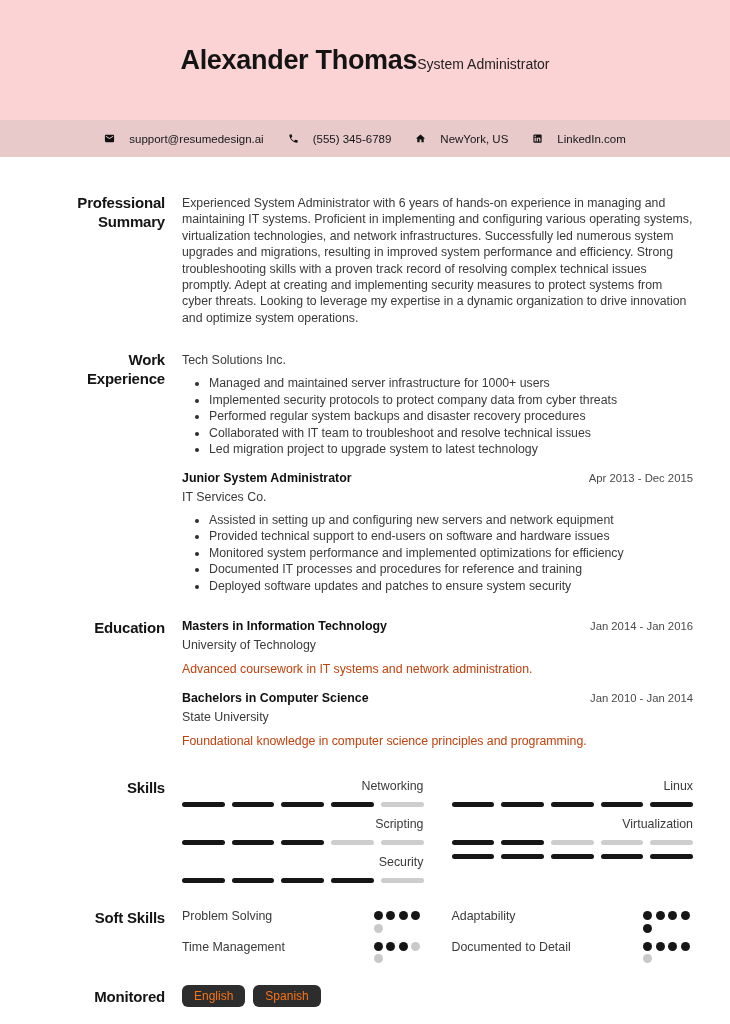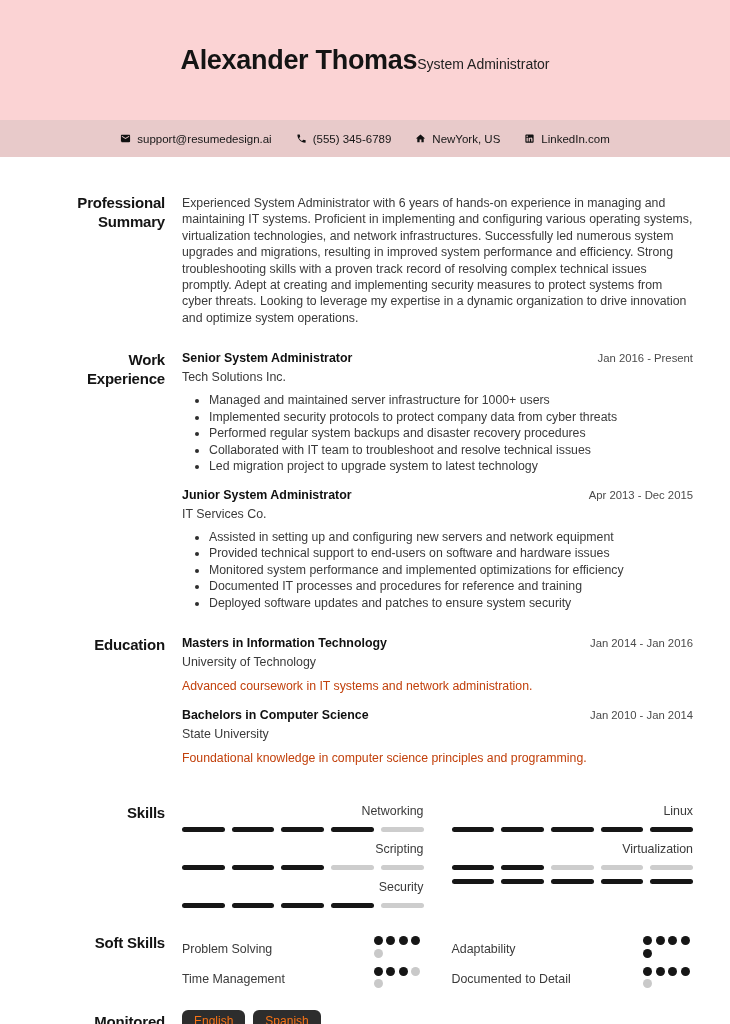--- a/index.html
+++ b/index.html
@@ -12,21 +12,21 @@
   .hero {
     background:var(--header-bg,#fbd3d4); height:120px;
     display:flex; flex-direction:row; align-items:center; justify-content:center;
   }
   .hero h1 { font-size:27px; font-weight:700; color:#141414; letter-spacing:-0.3px; }
   .hero .subtitle { font-size:14px; color:#222; margin-top:7px; }
   .contact-bar {
     background:var(--contact-bg,#e8caca); height:37px;
     display:flex; align-items:center; justify-content:center; gap:24px;
   }
-  .contact-item { display:inline-flex; align-items:center; gap:6px; font-size:11.5px; color:#161616; }
+  .contact-item { display:inline-flex; align-items:center; gap:14px; font-size:11.5px; color:#161616; }
   .cicon { width:11px; height:11px; fill:#111; flex:0 0 auto; }
   
   main { padding:36px 37px 0 60px; }
   .sec { display:flex; }
   .sec-label {
     width:105px; flex:0 0 105px; text-align:right;
     font-size:15px; font-weight:700; color:#141414; line-height:1.27; letter-spacing:-0.2px;
   }
   .sec-body { flex:1; margin-left:17px; min-width:0; }
   .sec-summary { margin-bottom:24px; }
@@ -39,32 +39,32 @@
   .entry-head { display:flex; justify-content:space-between; align-items:baseline; line-height:17px; }
   .entry-title { font-size:12.4px; font-weight:700; color:#101010; }
   .entry-dates { font-size:11.3px; color:#4a4a4a; white-space:nowrap; }
   .entry-sub { font-size:12.4px; color:#3a3a3a; margin-top:2px; line-height:17px; }
   .job { margin-bottom:12px; }
   .job:last-child { margin-bottom:0; }
   .bullets { margin:6px 0 0 0; padding-left:27px; }
   .bullets li { font-size:12.3px; line-height:16.5px; color:#3a3a3a; }
   .bullets li::marker { color:#2e2e2e; }
   .degree { margin-bottom:12px; }
-  .degree:last-child { margin-bottom:16px; }
+  .degree:last-child { margin-bottom:8px; }
   .degree-desc { margin-top:7px; font-size:12.3px; color:#c2410c; line-height:17px; }
   
   .skills-cols, .soft-cols { display:flex; gap:28px; }
   .skill-col, .soft-col { flex:1; min-width:0; }
   .skill { margin-bottom:9px;text-align:right; }
   .skill-name { font-size:12.4px; color:#3a3a3a; line-height:17px; }
   .skill-bar { display:flex; gap:7px; margin-top:7px; }
   .seg { flex:1; height:5px; border-radius:2.5px; background:var(--bar-empty,#cdcdcd); }
   .seg.on { background:var(--bar-filled,#161616); }
   
-  .soft-row { display:flex; align-items:flex-end; margin-bottom:6px;gap:42px; }
+  .soft-row { display:flex; align-items:flex-start; margin-bottom:6px;gap:42px; }
   .soft-name { flex:1; font-size:12.4px; color:#3a3a3a; line-height:17px; }
   .dots { width:50px; display:flex; flex-wrap:wrap; gap:3.5px; padding-top:3px; }
   .dot { width:9px; height:9px; border-radius:50%; background:var(--dot-empty,#c9c9c9); }
   .dot.on { background:var(--bar-filled,#161616); }
   
   .sec-lang { align-items:center; }
   .lang-pills { display:flex; gap:8px; align-items:center; }
   .pill { background:var(--pill-bg,#2d2d2d); color:#f97316; font-size:12px; padding:4px 12px; border-radius:6px; line-height:14px; }
 </style>
 </head>
@@ -110,24 +110,20 @@
       <h2 class="sec-label">Professional Summary</h2>
       <div class="sec-body">
         <p class="summary-text">Experienced System Administrator with 6 years of hands-on experience in managing and maintaining IT systems. Proficient in implementing and configuring various operating systems, virtualization technologies, and network infrastructures. Successfully led numerous system upgrades and migrations, resulting in improved system performance and efficiency. Strong troubleshooting skills with a proven track record of resolving complex technical issues promptly. Adept at creating and implementing security measures to protect systems from cyber threats. Looking to leverage my expertise in a dynamic organization to drive innovation and optimize system operations.</p>
       </div>
     </section>
 
     <section class="sec sec-work">
       <h2 class="sec-label">Work Experience</h2>
       <div class="sec-body" id="jobs">
           <div class="job">
-            <div class="entry-head">
-              <div class="entry-title">Senior System Administrator</div>
-              <div class="entry-dates">Jan 2016 - Present</div>
-            </div>
             <div class="entry-sub">Tech Solutions Inc.</div>
             <ul class="bullets">
               <li class="bullet">Managed and maintained server infrastructure for 1000+ users</li>
               <li class="bullet">Implemented security protocols to protect company data from cyber threats</li>
               <li class="bullet">Performed regular system backups and disaster recovery procedures</li>
               <li class="bullet">Collaborated with IT team to troubleshoot and resolve technical issues</li>
               <li class="bullet">Led migration project to upgrade system to latest technology</li>
             </ul>
           </div>
           <div class="job">

